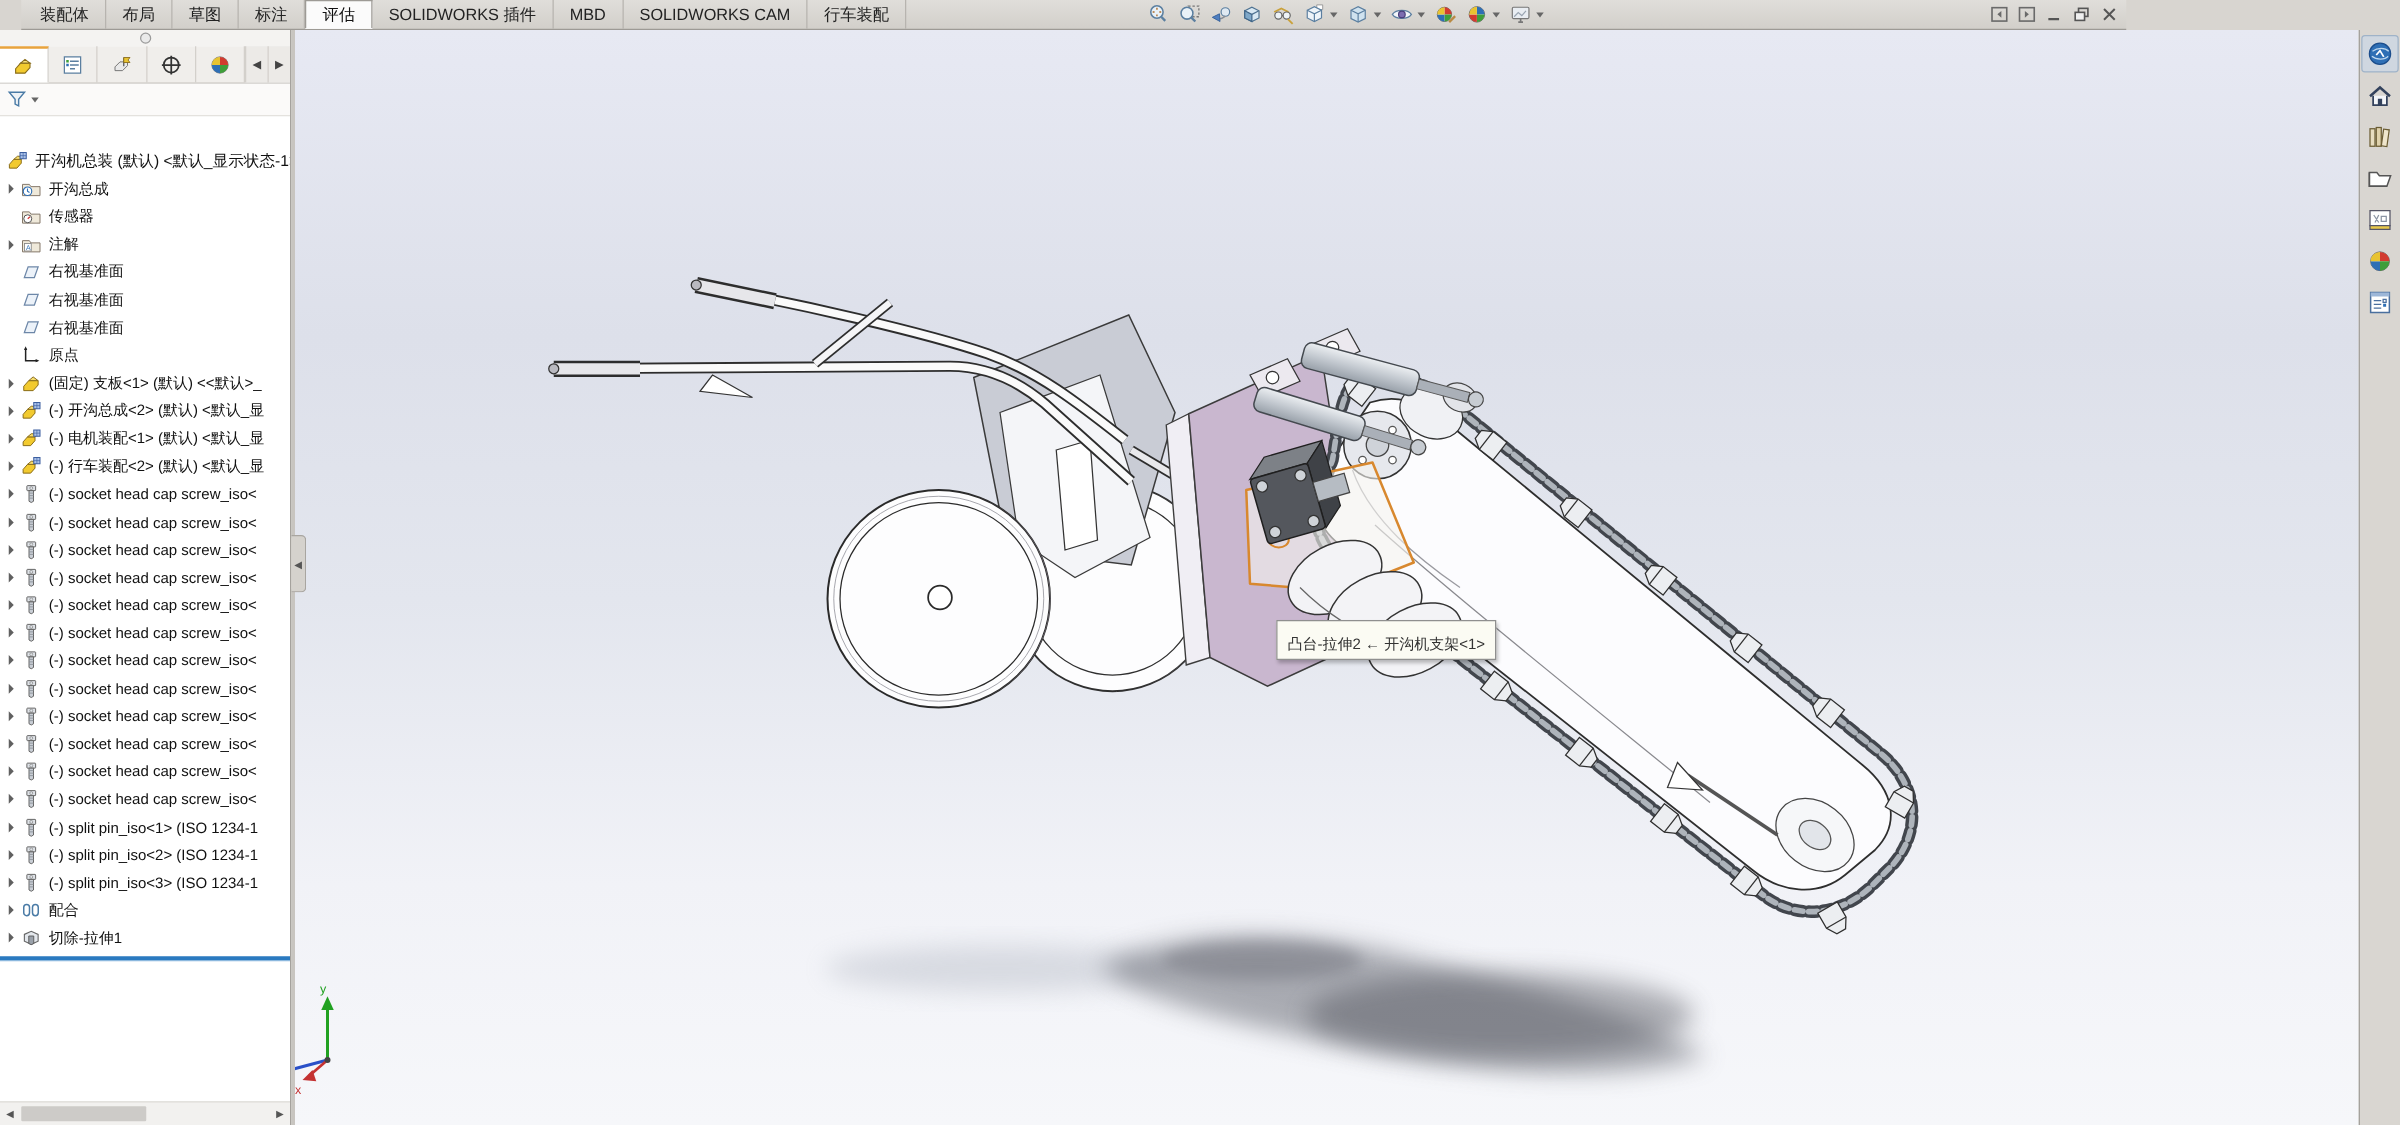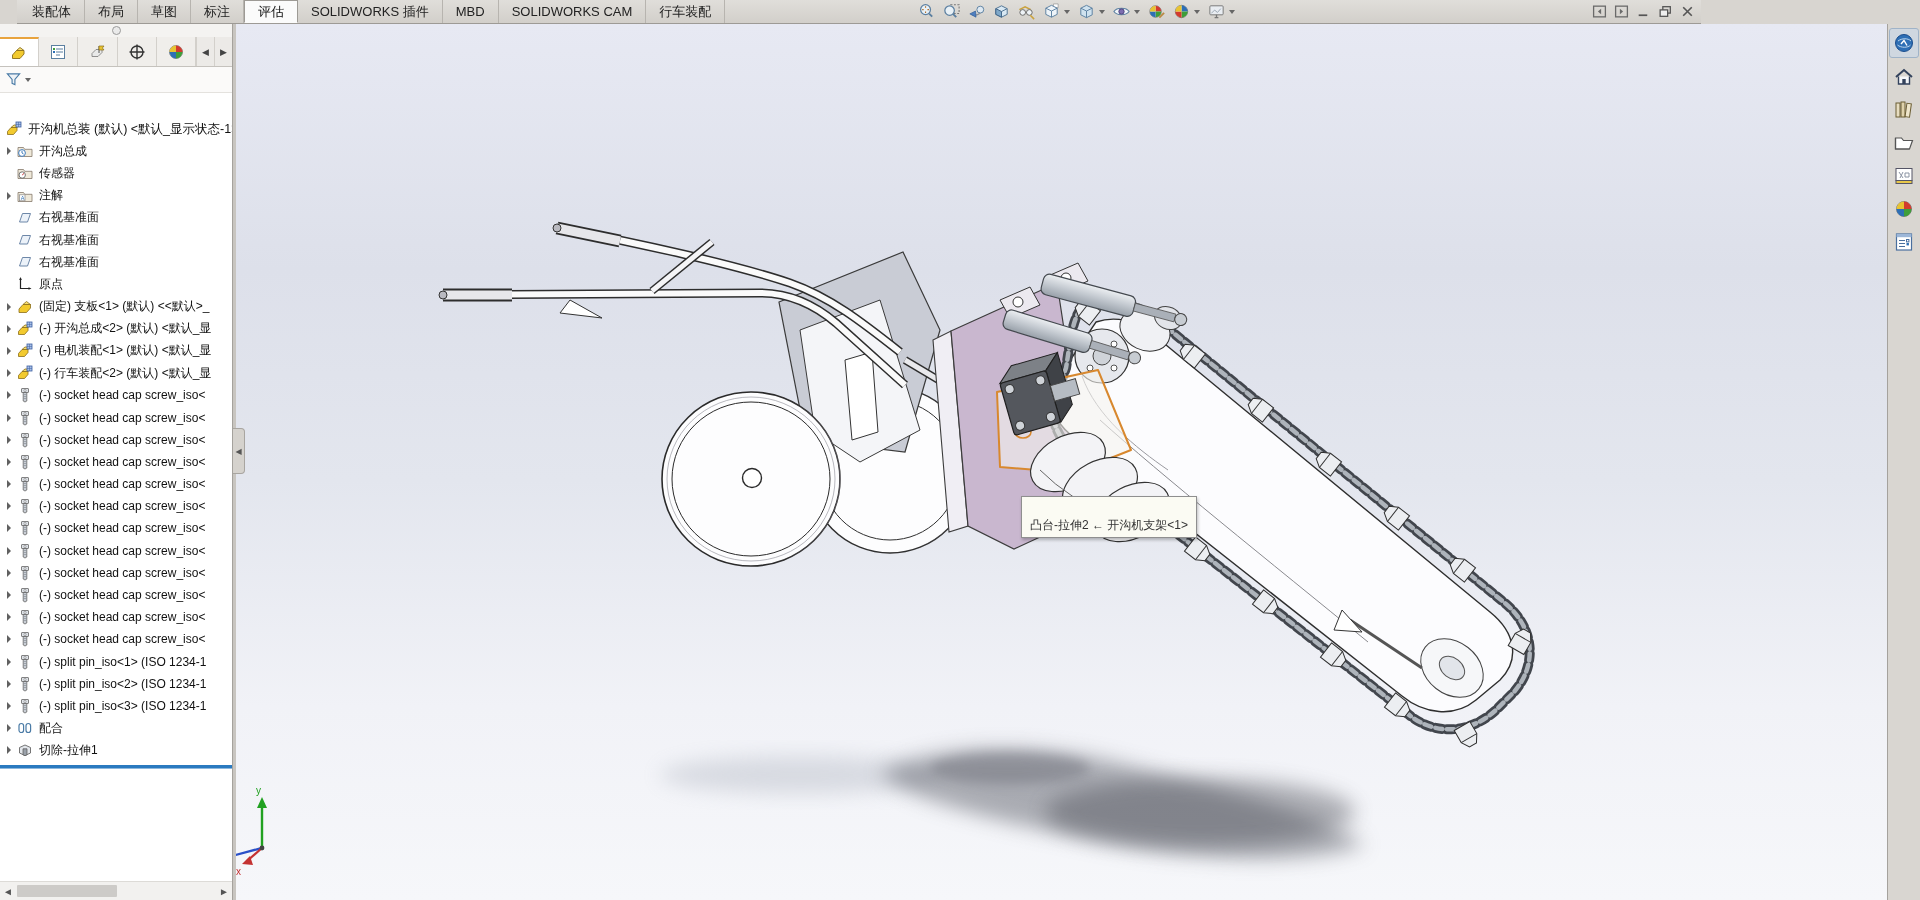--- a/index.html
+++ b/index.html
@@ -56,21 +56,21 @@
   #taskpane{position:absolute;right:0;top:24px;width:32px;bottom:0;background:#d9d6d1;
     border-left:1px solid #a5a29d;z-index:20;}
   .tp-icon{width:28px;height:28px;margin:4px auto 5px;display:flex;align-items:center;
     justify-content:center;border-radius:3px;}
   .tp-icon svg{width:22px;height:22px;}
   .tp-icon.active{background:#cfd7e0;border:1px solid #9fb3c8;}
   
   #viewport{position:absolute;left:236px;top:24px;right:33px;bottom:0;
     background:linear-gradient(180deg,#e7e9f3 0%,#dde0ea 28%,#e3e6ee 52%,#f1f2f7 78%,#f6f7fa 100%);}
   #scene{position:absolute;left:0;top:0;width:100%;height:100%;}
-  #tooltip{position:absolute;left:785px;top:472px;padding:20px 8px 3px;background:#fbfbf3;
+  #tooltip{position:absolute;left:785px;top:472px;padding:10px 8px 3px;background:#fbfbf3;
     border:1px solid #8f8f8f;font-size:12px;color:#333;white-space:nowrap;
     box-shadow:1px 2px 3px rgba(0,0,0,.25);}
 </style>
 </head>
 <body>
 
 <div id="topbar">
   <div id="ribbon-tabs">
       <div class="tab">装配体</div>
       <div class="tab">布局</div>

